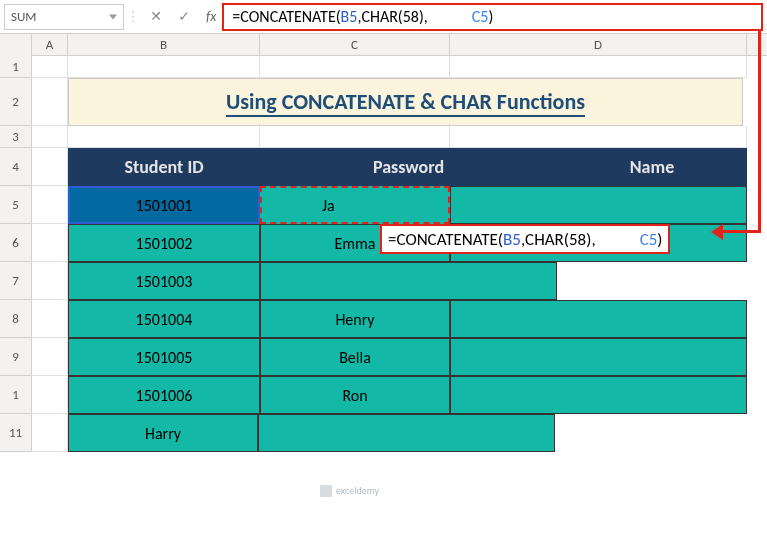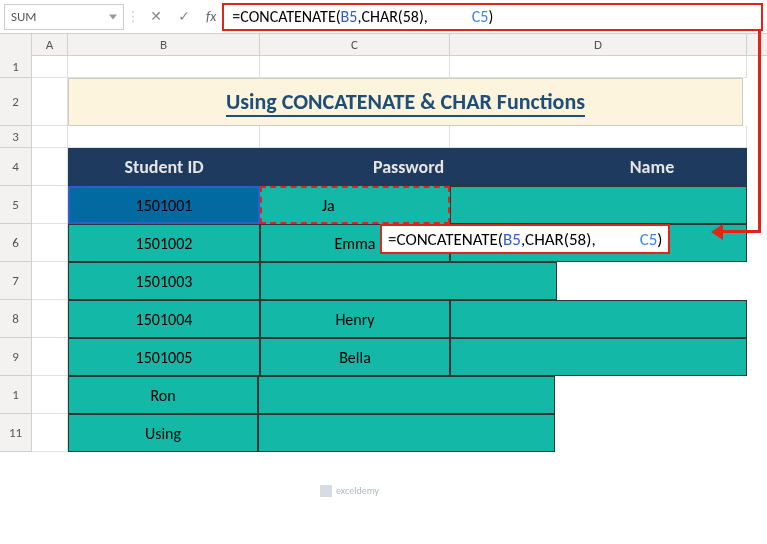--- a/index.html
+++ b/index.html
@@ -153,28 +153,29 @@
     <div class="row-header row-header-data">9</div>
     <div class="cell col-a" style="height:38px"></div>
     <div class="cell col-b td">1501005</div>
     <div class="cell col-c td">Bella</div>
     <div class="cell col-d td"></div>
   </div>
 
   <div class="row row-data">
     <div class="row-header row-header-data">1</div>
     <div class="cell col-a" style="height:38px"></div>
+    <div class="cell col-b td">1501006</div>
     <div class="cell col-c td">Ron</div>
     <div class="cell col-d td"></div>
   </div>
 
   <div class="row row-data">
     <div class="row-header row-header-data">11</div>
     <div class="cell col-a" style="height:38px"></div>
-    <div class="cell col-c td">Using</div>
+    <div class="cell col-c td">Harry</div>
     <div class="cell col-d td"></div>
   </div>
 
   <div class="formula-callout" style="top:168px;left:380px">
     <span class="fc-eq">=</span>
       <span class="fc-fn">CONCATENATE(</span>
       <span class="fc-b5">B5</span>
       <span class="fc-fn">,CHAR(58),</span>
       <span class="fc-c5">C5</span>
       <span class="fc-fn">)</span>

